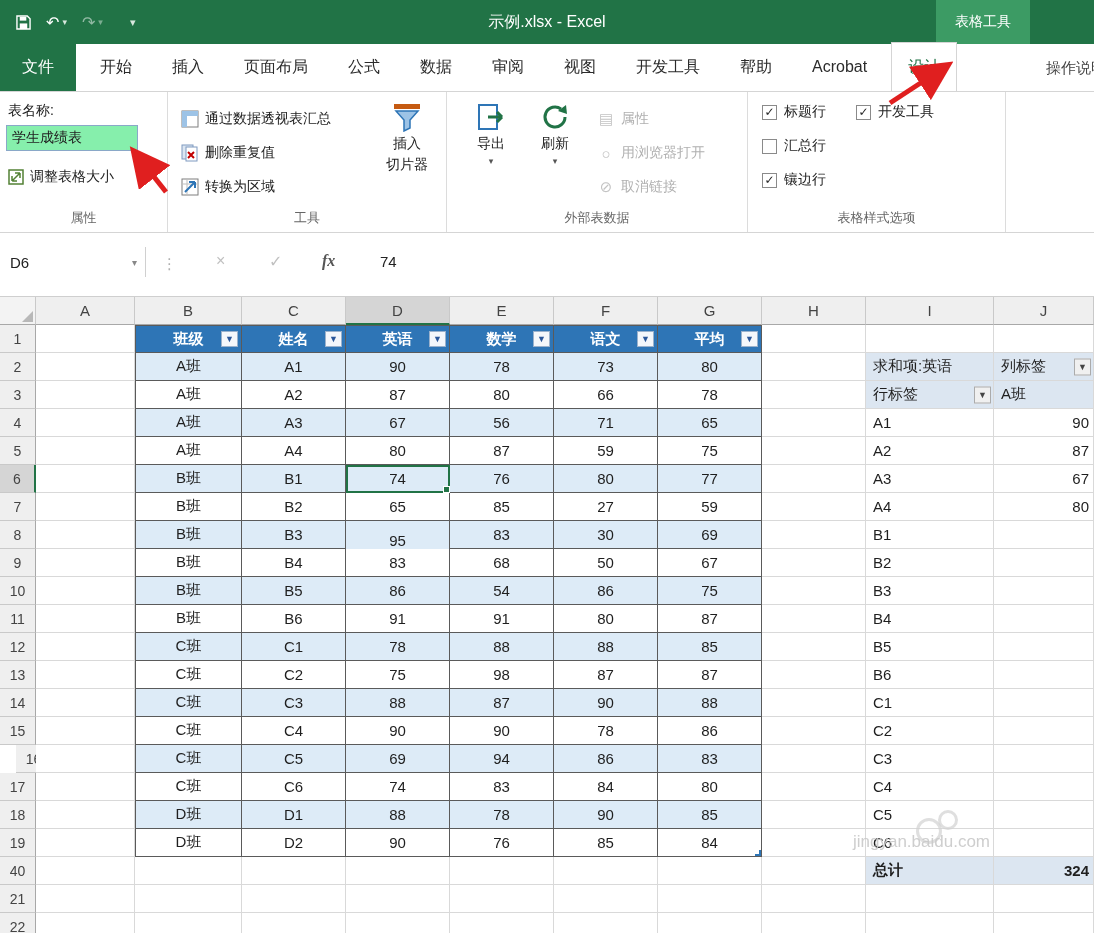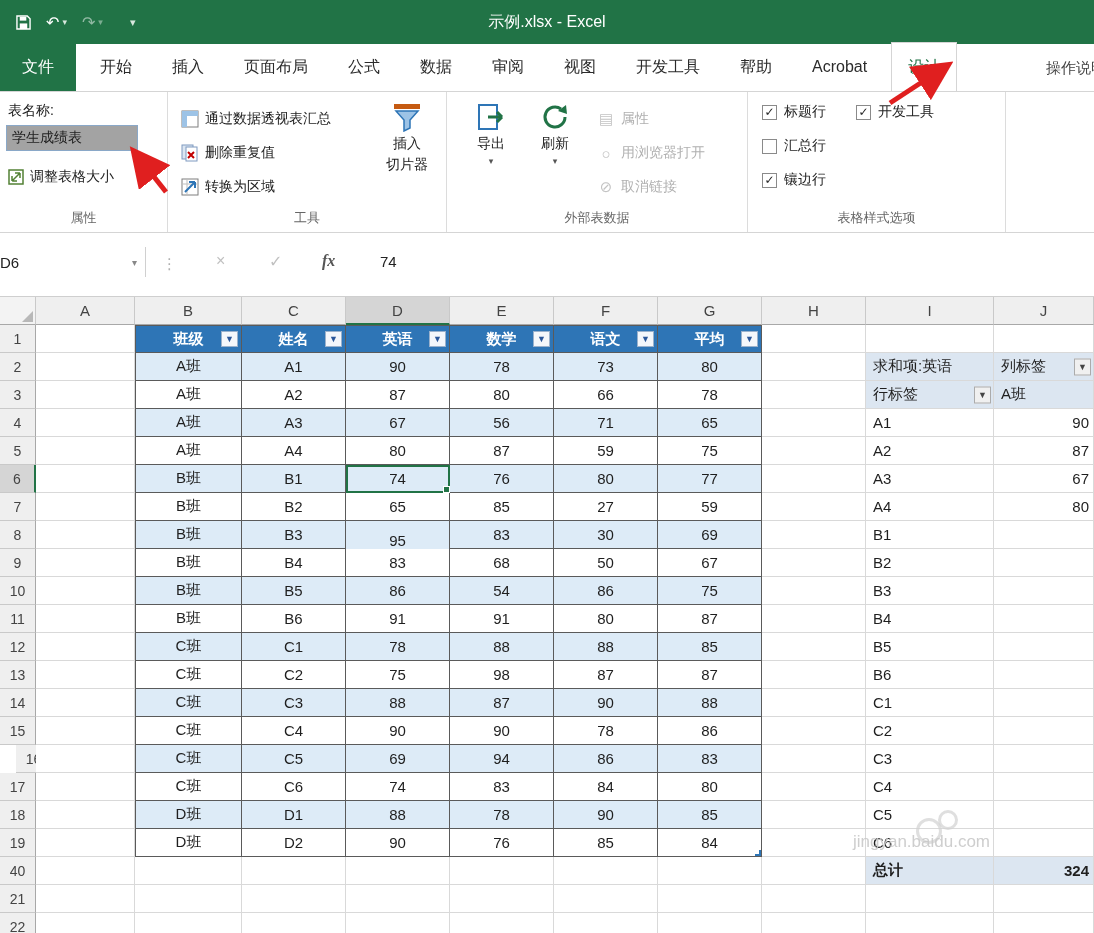--- a/index.html
+++ b/index.html
@@ -26,42 +26,42 @@
   .tellme{position:absolute;left:1040px;top:44px;width:54px;height:48px;overflow:hidden;
     display:flex;align-items:center;gap:6px;font-size:15px;color:#444;white-space:nowrap}
 
   
   .ribbon{position:absolute;left:0;top:92px;width:1094px;height:141px;background:#fff;border-bottom:1px solid #d5d5d5}
   .rgroup{position:absolute;top:0;height:140px;border-right:1px solid #dcdcdc}
   .g1{left:0;width:168px}.g2{left:168px;width:279px}.g3{left:447px;width:301px}.g4{left:748px;width:258px}
   .glabel{position:absolute;bottom:5px;left:0;right:0;text-align:center;font-size:13px;color:#666}
   .tn-label{position:absolute;left:8px;top:10px;font-size:14px;color:#222}
   .tn-input{position:absolute;left:6px;top:33px;width:132px;height:26px;border:1px solid #8aa8c8;
-    font-size:14px;padding:0 5px;color:#222;font-family:inherit;background:#a3a3a3}
+    font-size:14px;padding:0 5px;color:#222;font-family:inherit;background:#86efac}
   .rbtn{display:flex;align-items:center;gap:6px;font-size:14px;color:#222;cursor:default;white-space:nowrap}
   .resize-btn{position:absolute;left:5px;top:72px;height:26px;padding:0 3px}
   .tool-item{position:absolute;left:10px;height:26px;padding:0 3px}
   .t1{top:14px}.t2{top:48px}.t3{top:82px}
   .bigbtn{position:absolute;top:6px;width:64px;height:112px;display:flex;flex-direction:column;align-items:center;
     gap:3px;font-size:14px;color:#222;text-align:center;cursor:default;padding-top:4px}
   .bb-slicer{left:207px}.bb-export{left:12px}.bb-refresh{left:76px}
   .bb-dd{font-size:9px;color:#555}
   .ext-item{position:absolute;left:150px;height:26px;color:#b0b0b0}
   .gray-ic{font-size:15px;color:#c3c3c3;width:18px;text-align:center}
   .optcols{position:absolute;left:0;top:0;right:0;bottom:24px}
   .optcol{position:absolute;top:8px;display:flex;flex-direction:column;gap:10px}
   .optcol:nth-child(1){left:14px}.optcol:nth-child(2){left:108px}.optcol:nth-child(3){left:200px}
   .opt{display:flex;align-items:center;gap:7px;font-size:14px;color:#222;height:24px;white-space:nowrap;cursor:default}
   .cb{width:15px;height:15px;border:1px solid #8a8a8a;background:#fff;font-size:12px;line-height:13px;
     text-align:center;color:#1f1f1f;flex:0 0 15px}
 
   
   .fbar{position:absolute;left:0;top:233px;width:1094px;height:64px;background:#fff;border-bottom:1px solid #cfcfcf}
   .namebox{position:absolute;left:0;top:14px;width:146px;height:30px;border-right:1px solid #d0d0d0;
-    display:flex;align-items:center;padding-left:0;font-size:15px;color:#222}
+    display:flex;align-items:center;padding-left:10px;font-size:15px;color:#222}
   .nb-dd{position:absolute;right:8px;color:#888;font-size:10px}
   .fdots{position:absolute;left:162px;top:22px;color:#b0b0b0;font-size:15px}
   .fbtn{position:absolute;top:19px;font-size:16px;color:#c0c0c0;cursor:default}
   .fb-cancel{left:216px}.fb-enter{left:269px}
   .fb-fx{left:322px;color:#555;font-style:italic;font-family:"Liberation Serif","DejaVu Serif",serif;font-weight:bold}
   .fcontent{position:absolute;left:380px;top:20px;font-size:15px;color:#222}
 
   
   .sheet{position:absolute;left:0;top:297px;width:1094px;height:636px;overflow:hidden;background:#fff}
   .ch{position:absolute;background:#efefef;border-right:1px solid #c9c9c9;border-bottom:1px solid #a8a8a8;
@@ -122,20 +122,21 @@
       </span>
       <span class="qat-btn dim">
         <span>↷</span>
         <span class="qat-dd">▾</span>
       </span>
       <span class="qat-btn" style="margin-left:12px">
         <span class="qat-dd" style="font-size:11px">▾</span>
       </span>
     </div>
     <div class="doc-title">示例.xlsx  -  Excel</div>
+    <div class="ctx-group">表格工具</div>
   </div>
 
   <div class="tabrow">
       <div class="tab file">文件</div>
       <div class="tab">开始</div>
       <div class="tab">插入</div>
       <div class="tab">页面布局</div>
       <div class="tab">公式</div>
       <div class="tab">数据</div>
       <div class="tab">审阅</div>

